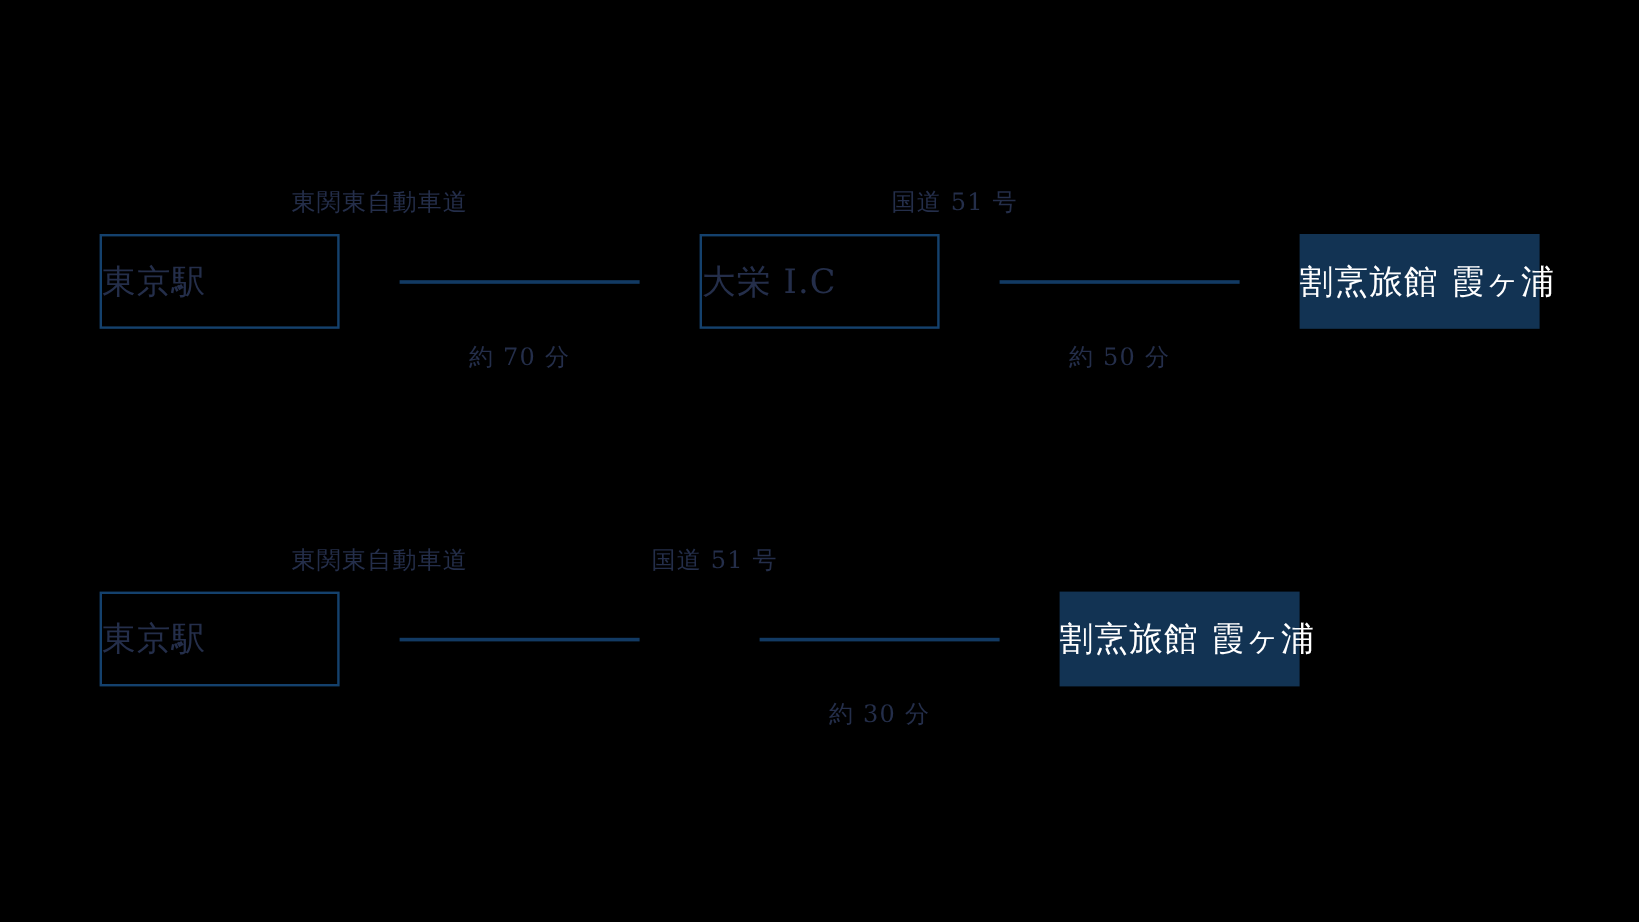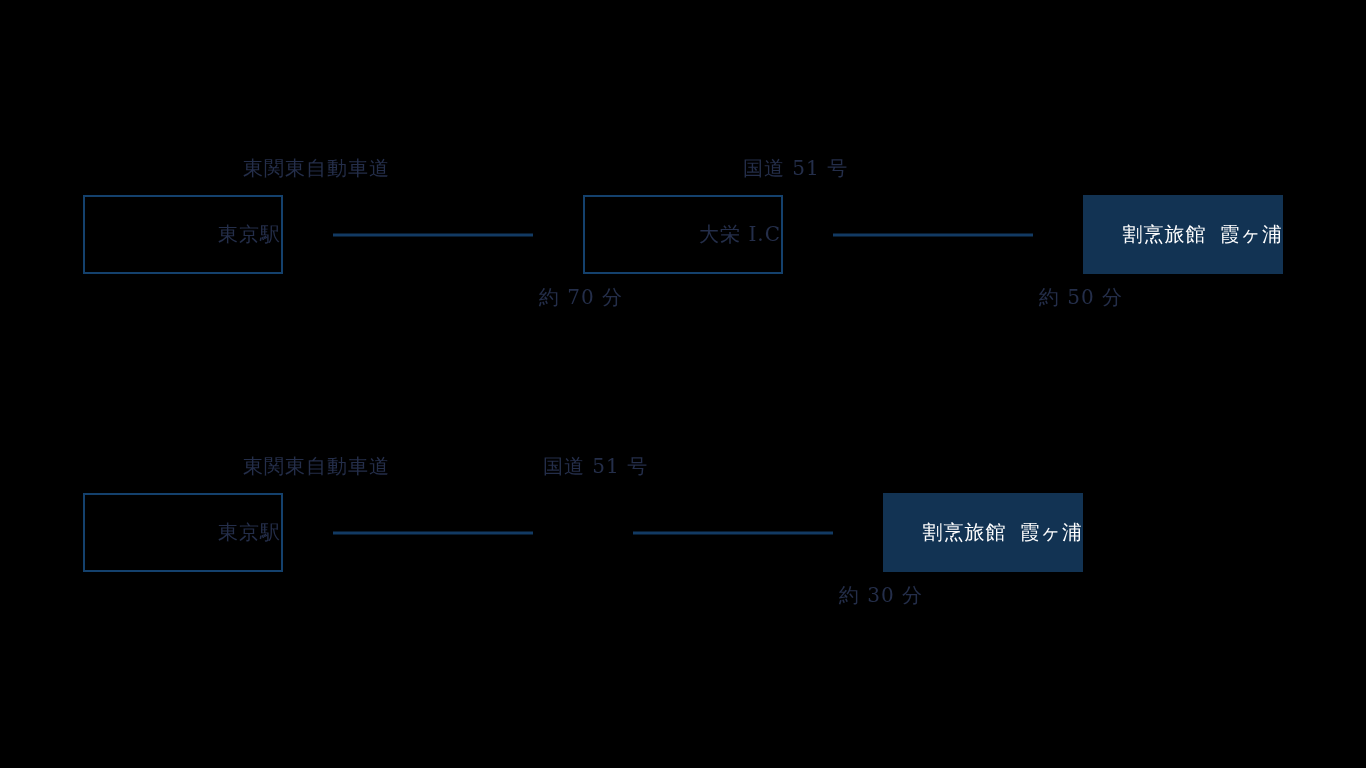--- a/index.html
+++ b/index.html
@@ -36,34 +36,33 @@
   }
   .route-row.row-0 { top: 195px; }
   .route-row.row-1 { top: 493px; }
 
   .node {
     width: 200px;
     height: 79px;
     box-sizing: border-box;
     display: flex;
     align-items: center;
-    justify-content: flex-end;
-    font-size: 20px;
+    justify-content: flex-start;
+    font-size: 28px;
     letter-spacing: 1px;
     white-space: nowrap;
   }
   .node-outline {
     border: 2px solid var(--box-border);
     color: var(--dark-text);
     background: transparent;
   }
   .node-filled {
     background: var(--box-fill);
     color: var(--light-text);
-    font-family: Liberation Mono, monospace;
   }
 
   .connector {
     position: relative;
     width: 300px;
     height: 79px;
   }
   .connector .line {
     position: absolute;
     left: 50px;
@@ -82,21 +81,21 @@
     font-size: 20px;
     letter-spacing: 1px;
     color: var(--dark-text);
     white-space: nowrap;
   }
   .time-label {
     position: absolute;
     top: calc(100% + 10px);
     left: -40px;
     right: -40px;
-    text-align: right;
+    text-align: center;
     font-size: 20px;
     letter-spacing: 1px;
     color: var(--dark-text);
     white-space: nowrap;
   }
 </style>
 </head>
 <body>
 
 <div class="canvas">

